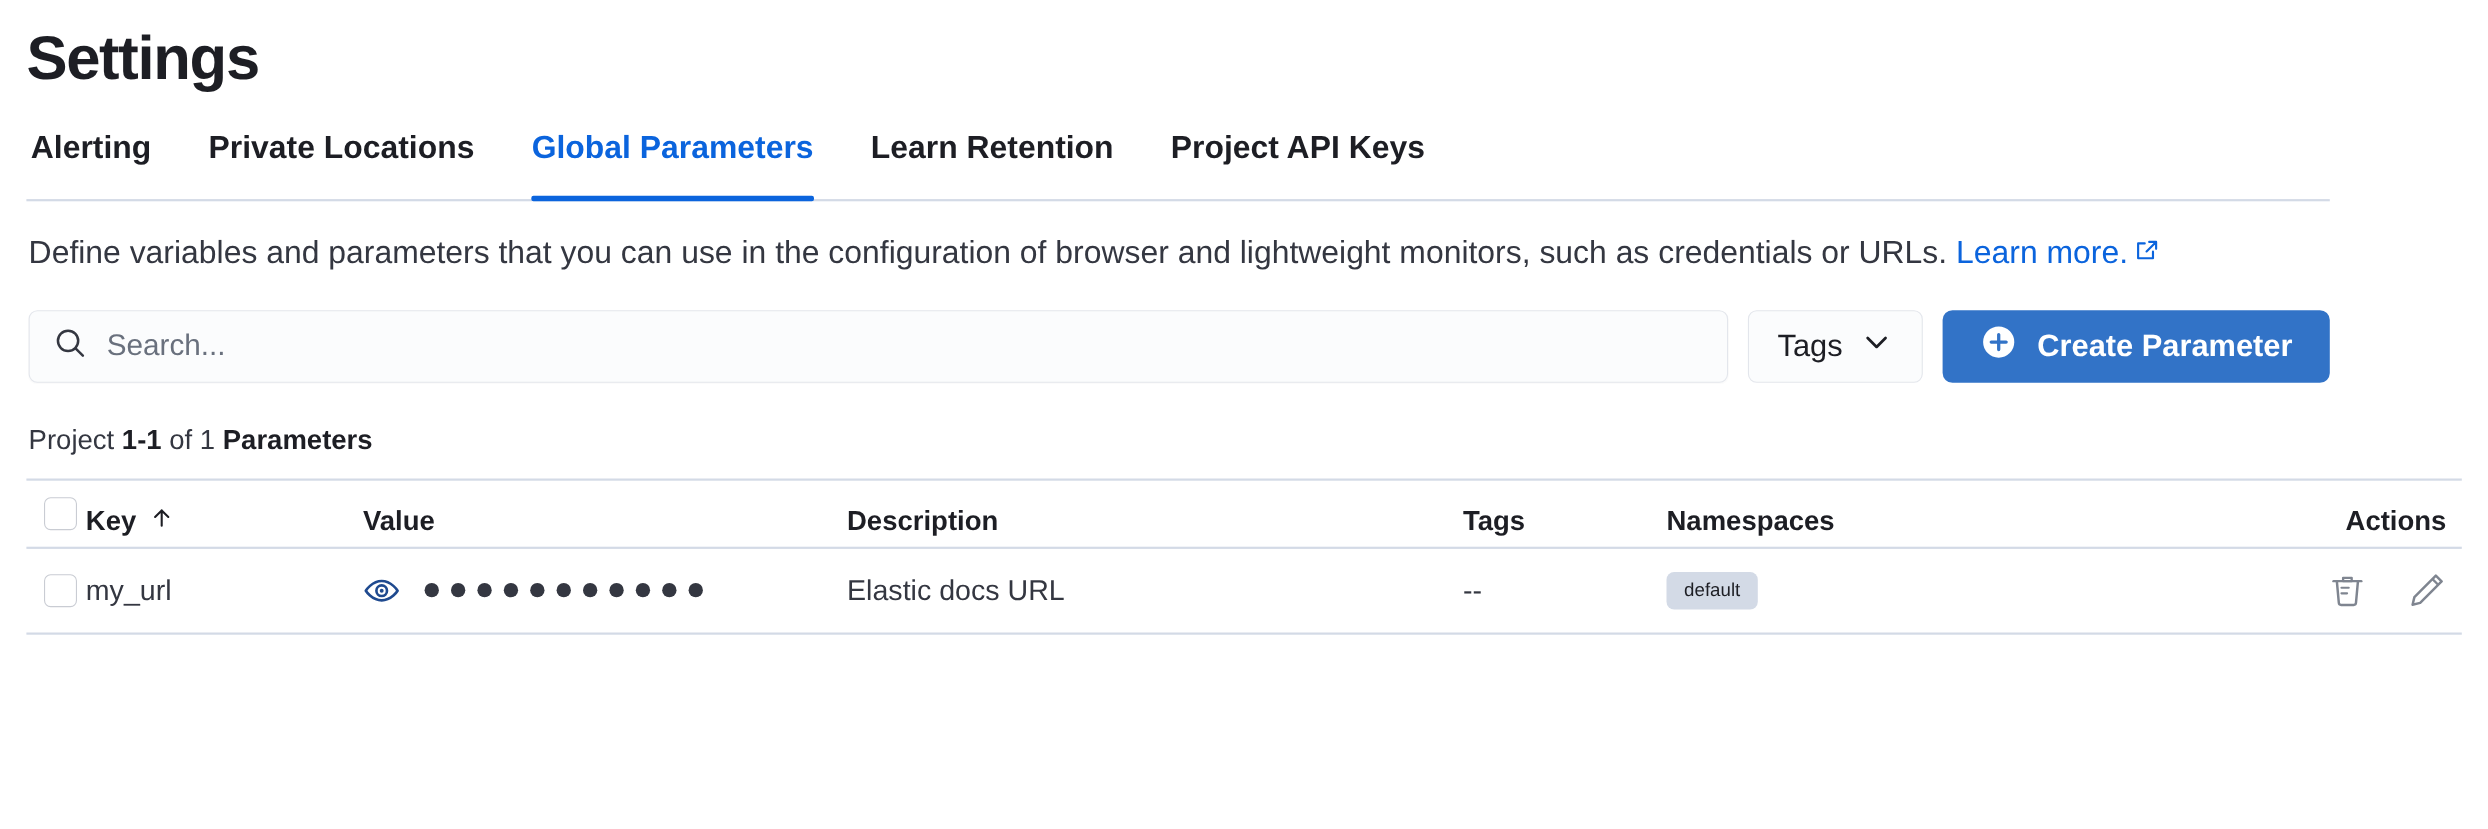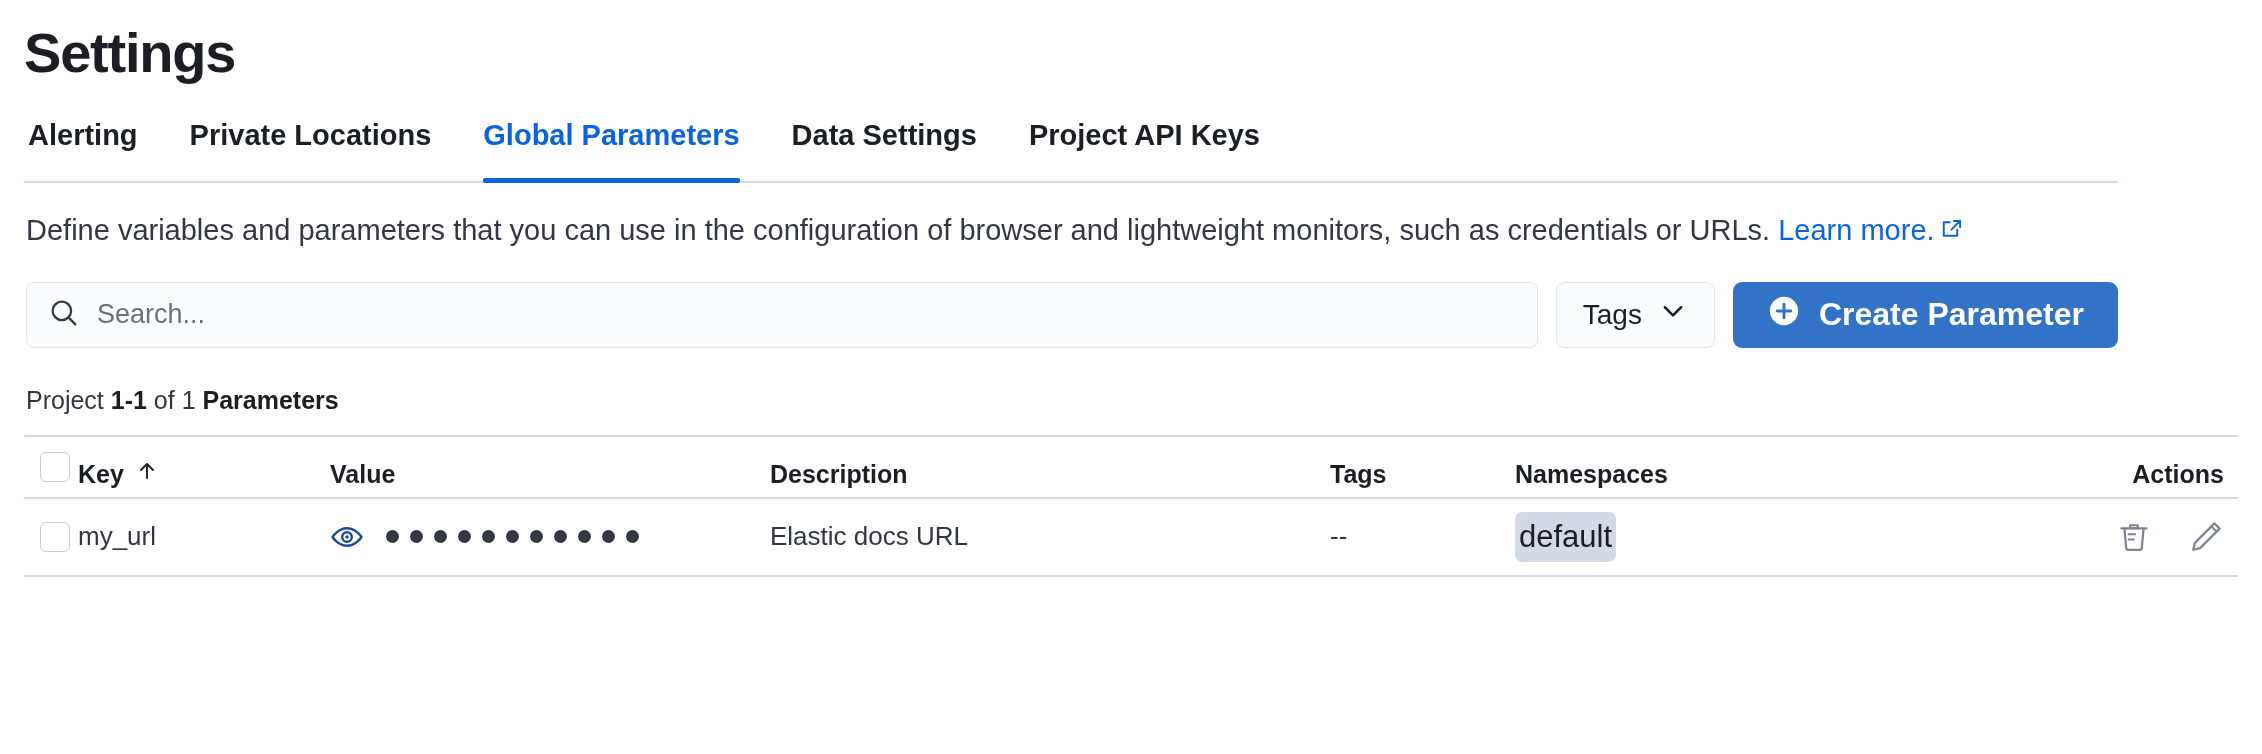--- a/index.html
+++ b/index.html
@@ -136,21 +136,21 @@
   .create-button {
     display: flex;
     align-items: center;
     justify-content: flex-start;
     gap: 18px;
     background: #3273c7;
     border: none;
     border-radius: 9px;
     padding: 0 34px;
     font-family: "Liberation Sans", sans-serif;
-    font-size: 32px;
+    font-size: 28px;
     font-weight: bold;
     color: #ffffff;
     cursor: pointer;
     white-space: nowrap;
   }
 
   
   .showing {
     margin-top: 38px;
     font-size: 25px;
@@ -219,22 +219,22 @@
     height: 13px;
     border-radius: 50%;
     background: #343741;
   }
 
   .badge {
     display: inline-block;
     background: #d3dae6;
     color: #1d1e24;
     border-radius: 7px;
-    padding: 7px 4px;
-    font-size: 31px;
+    padding: 7px 16px;
+    font-size: 17px;
     font-weight: 500;
   }
 
   .icon-btn { cursor: pointer; display: flex; align-items: center; opacity: .85; }
 </style>
 </head>
 <body>
 
 <div class="page">
 
@@ -244,21 +244,21 @@
     <div class="tab">
       <span>Alerting</span>
     </div>
     <div class="tab">
       <span>Private Locations</span>
     </div>
     <div class="tab active">
       <span>Global Parameters</span>
     </div>
     <div class="tab">
-      <span>Data Settings</span>
+      <span>Learn Retention</span>
     </div>
     <div class="tab">
       <span>Project API Keys</span>
     </div>
   </div>
 
   <div class="description">
     <span>Define variables and parameters that you can use in the configuration of browser and lightweight monitors, such as credentials or URLs. </span><a class="link">Learn more.</a><span class="ext-icon"><svg width="24" height="24" viewBox="0 0 16 16" fill="none">
           <path d="M2.5 3.5h4M2.5 3.5v9h9v-4" stroke="#0b64dd" stroke-width="1.3" stroke-linecap="round" stroke-linejoin="round"></path>
           <path d="M9.2 2.6h4.2v4.2M13.4 2.6L7.6 8.4" stroke="#0b64dd" stroke-width="1.3" stroke-linecap="round" stroke-linejoin="round"></path>

